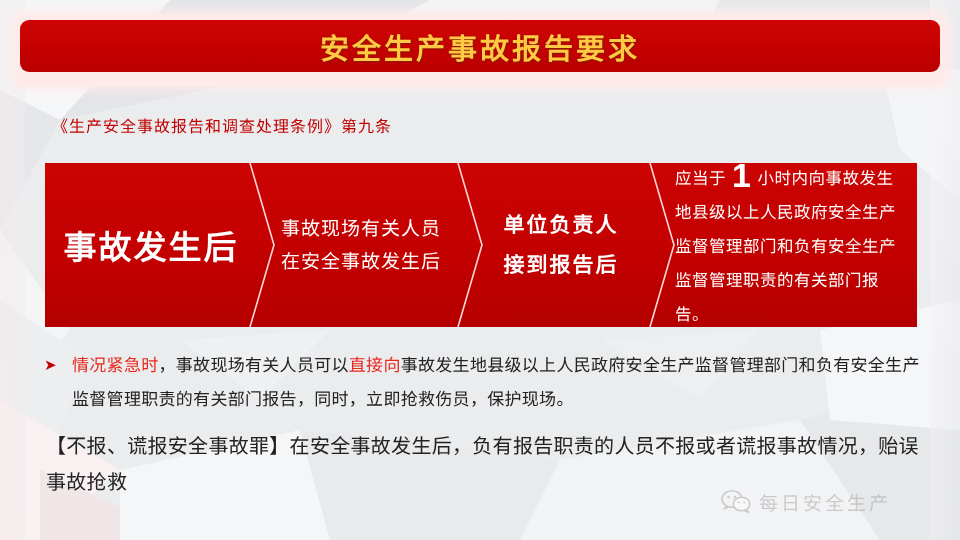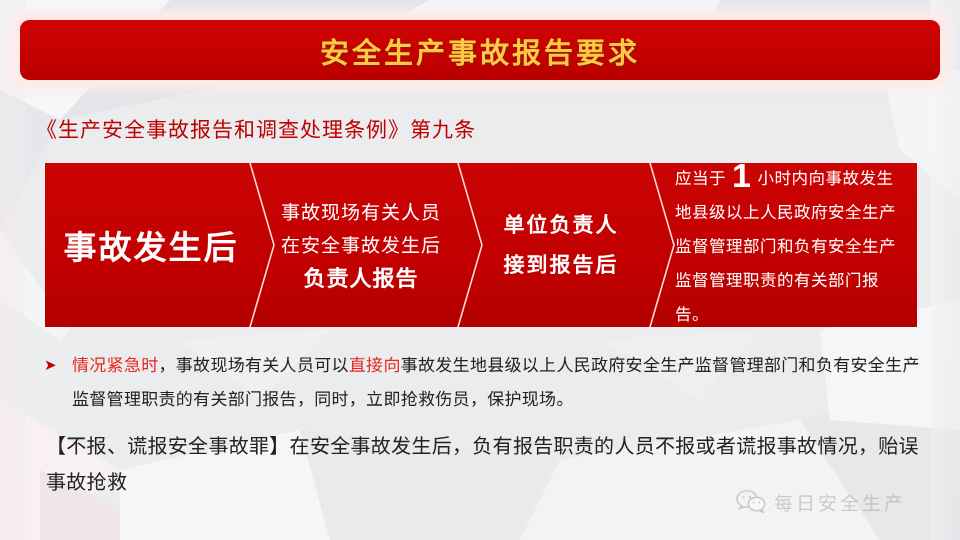--- a/index.html
+++ b/index.html
@@ -39,42 +39,42 @@
     height: 72px;
     border-radius: 12px;
     background: #ffeaea;
     box-shadow: 0 0 10px 4px rgba(255,235,235,0.95);
   }
   .title-bar {
     position: absolute;
     left: 20px;
     top: 20px;
     width: 920px;
-    height: 60px;
+    height: 52px;
     border-radius: 9px;
     background: linear-gradient(180deg,#cf0505 0%, #c60000 55%, #b80000 100%);
     display: flex;
     align-items: center;
     justify-content: center;
   }
   .title-text {
     color: #ffc943;
     font-size: 29px;
     font-weight: bold;
     letter-spacing: 3px;
     text-shadow: 1px 1px 0 #8a1a00, 0 0 2px rgba(120,20,0,.6);
     font-family: "DejaVu Sans", "Liberation Sans", sans-serif;
   }
 
   
   .subtitle {
     position: absolute;
-    left: 36px;
+    left: 52px;
     top: 113px;
-    font-size: 21px;
+    font-size: 16px;
     color: #c00000;
     font-weight: 500;
     letter-spacing: 1px;
     font-family: "DejaVu Sans", "Liberation Sans", sans-serif;
   }
 
   
   .band {
     position: absolute;
     left: 45px;
@@ -183,21 +183,21 @@
     font-size: 20px;
     line-height: 36px;
     color: #222222;
     letter-spacing: .3px;
     font-family: "DejaVu Sans", "Liberation Sans", sans-serif;
   }
 
   
   .watermark {
     position: absolute;
-    left: 736px;
+    left: 721px;
     top: 488px;
     display: flex;
     align-items: center;
     opacity: .45;
   }
   .wm-text {
     font-size: 19px;
     color: #9a9a9a;
     letter-spacing: 3px;
     margin-left: 8px;
@@ -257,21 +257,20 @@
       <path d="M605,0 L629,82 L605,164" fill="none" stroke="#ffd8d8" stroke-width="1.6"></path>
     </svg>
 
     <div class="step" id="step-1">
       <div class="step-line">事故发生后</div>
     </div>
 
     <div class="step" id="step-2">
       <div class="step-line">事故现场有关人员</div>
       <div class="step-line">在安全事故发生后</div>
-      <div class="step-line emph">负责人报告</div>
     </div>
 
     <div class="step" id="step-3">
       <div class="step-line">单位负责人</div>
       <div class="step-line">接到报告后</div>
     </div>
 
     <div class="step" id="step-4">
       <div class="para4">
         <span>应当于</span><span class="big-one">1</span><span>小时内向事故发生地县级以上人民政府安全生产监督管理部门和负有安全生产监督管理职责的有关部门报告。</span>

